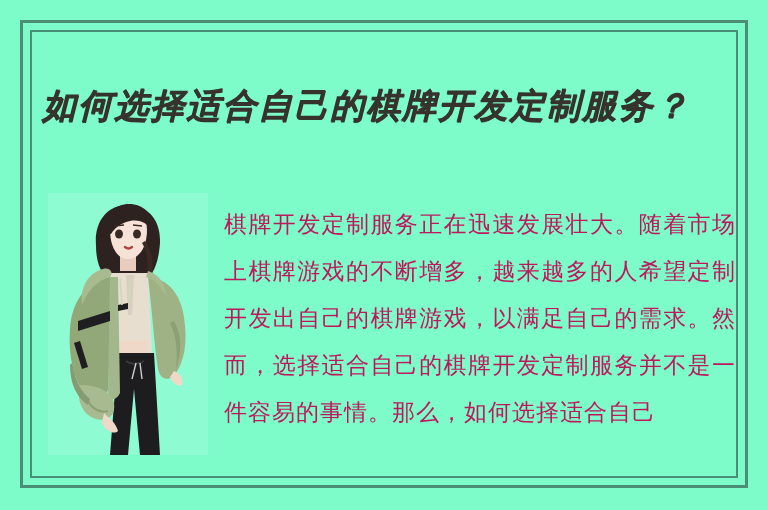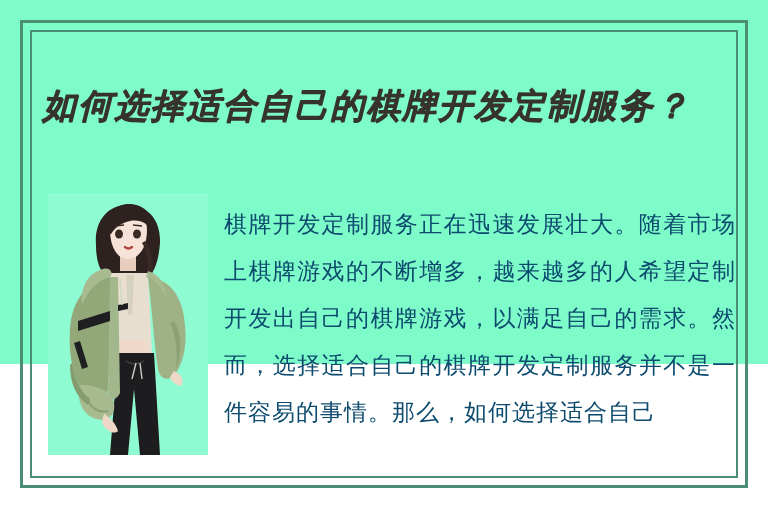--- a/index.html
+++ b/index.html
@@ -9,21 +9,21 @@
   body {
     width: 768px;
     height: 510px;
     overflow: hidden;
     font-family: "DejaVu Sans", "Liberation Sans", sans-serif;
   }
 
   .poster {
     position: relative;
     width: 768px;
-    height: 364px;
+    height: 510px;
     background: #7dfbc9;
     box-sizing: border-box;
   }
 
   
   .frame-outer {
     position: absolute;
     left: 20px;
     top: 20px;
     width: 728px;
@@ -72,21 +72,21 @@
     overflow: hidden;
   }
   .illus-svg { display: block; width: 160px; height: 262px; }
 
   
   .body-copy {
     position: absolute;
     left: 224px;
     top: 178px;
     width: 512px;
-    color: #0c4a6e;
+    color: #be185d;
     font-family: "DejaVu Sans", "Liberation Sans", sans-serif;
     font-size: 23px;
     line-height: 47px;
     letter-spacing: 1px;
     text-align: justify;
     word-break: break-all;
   }
 </style>
 </head>
 <body>

